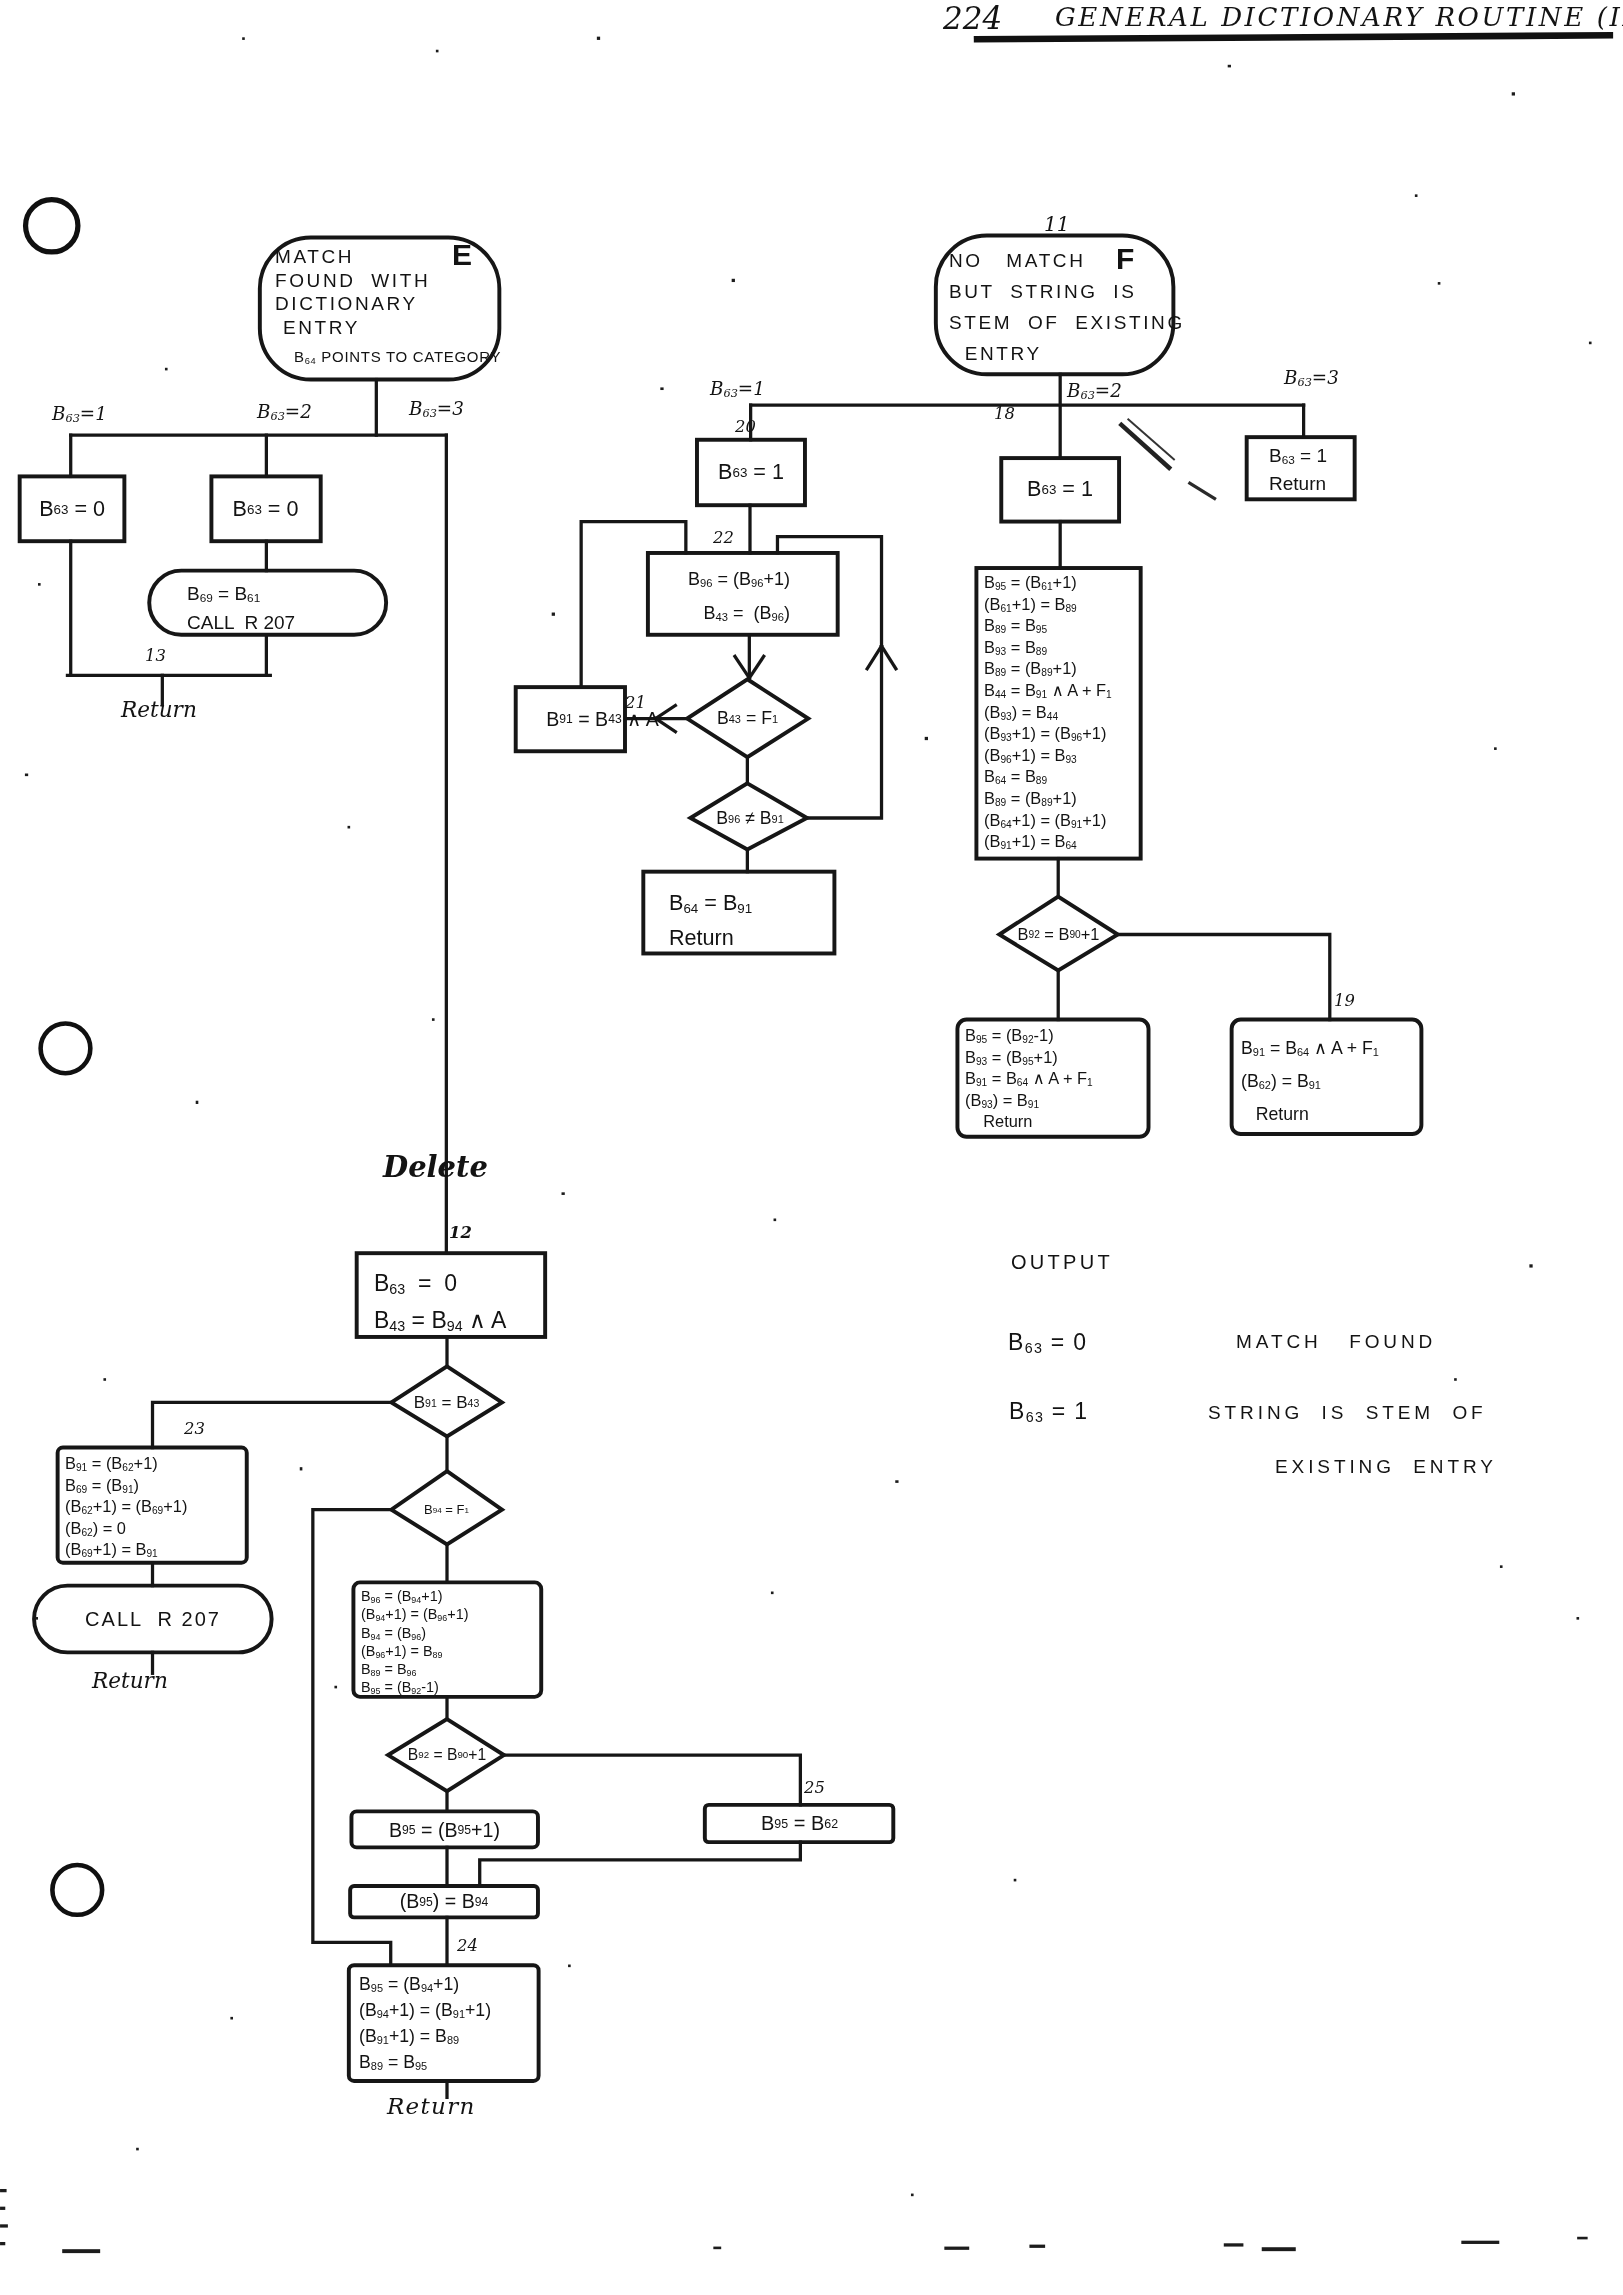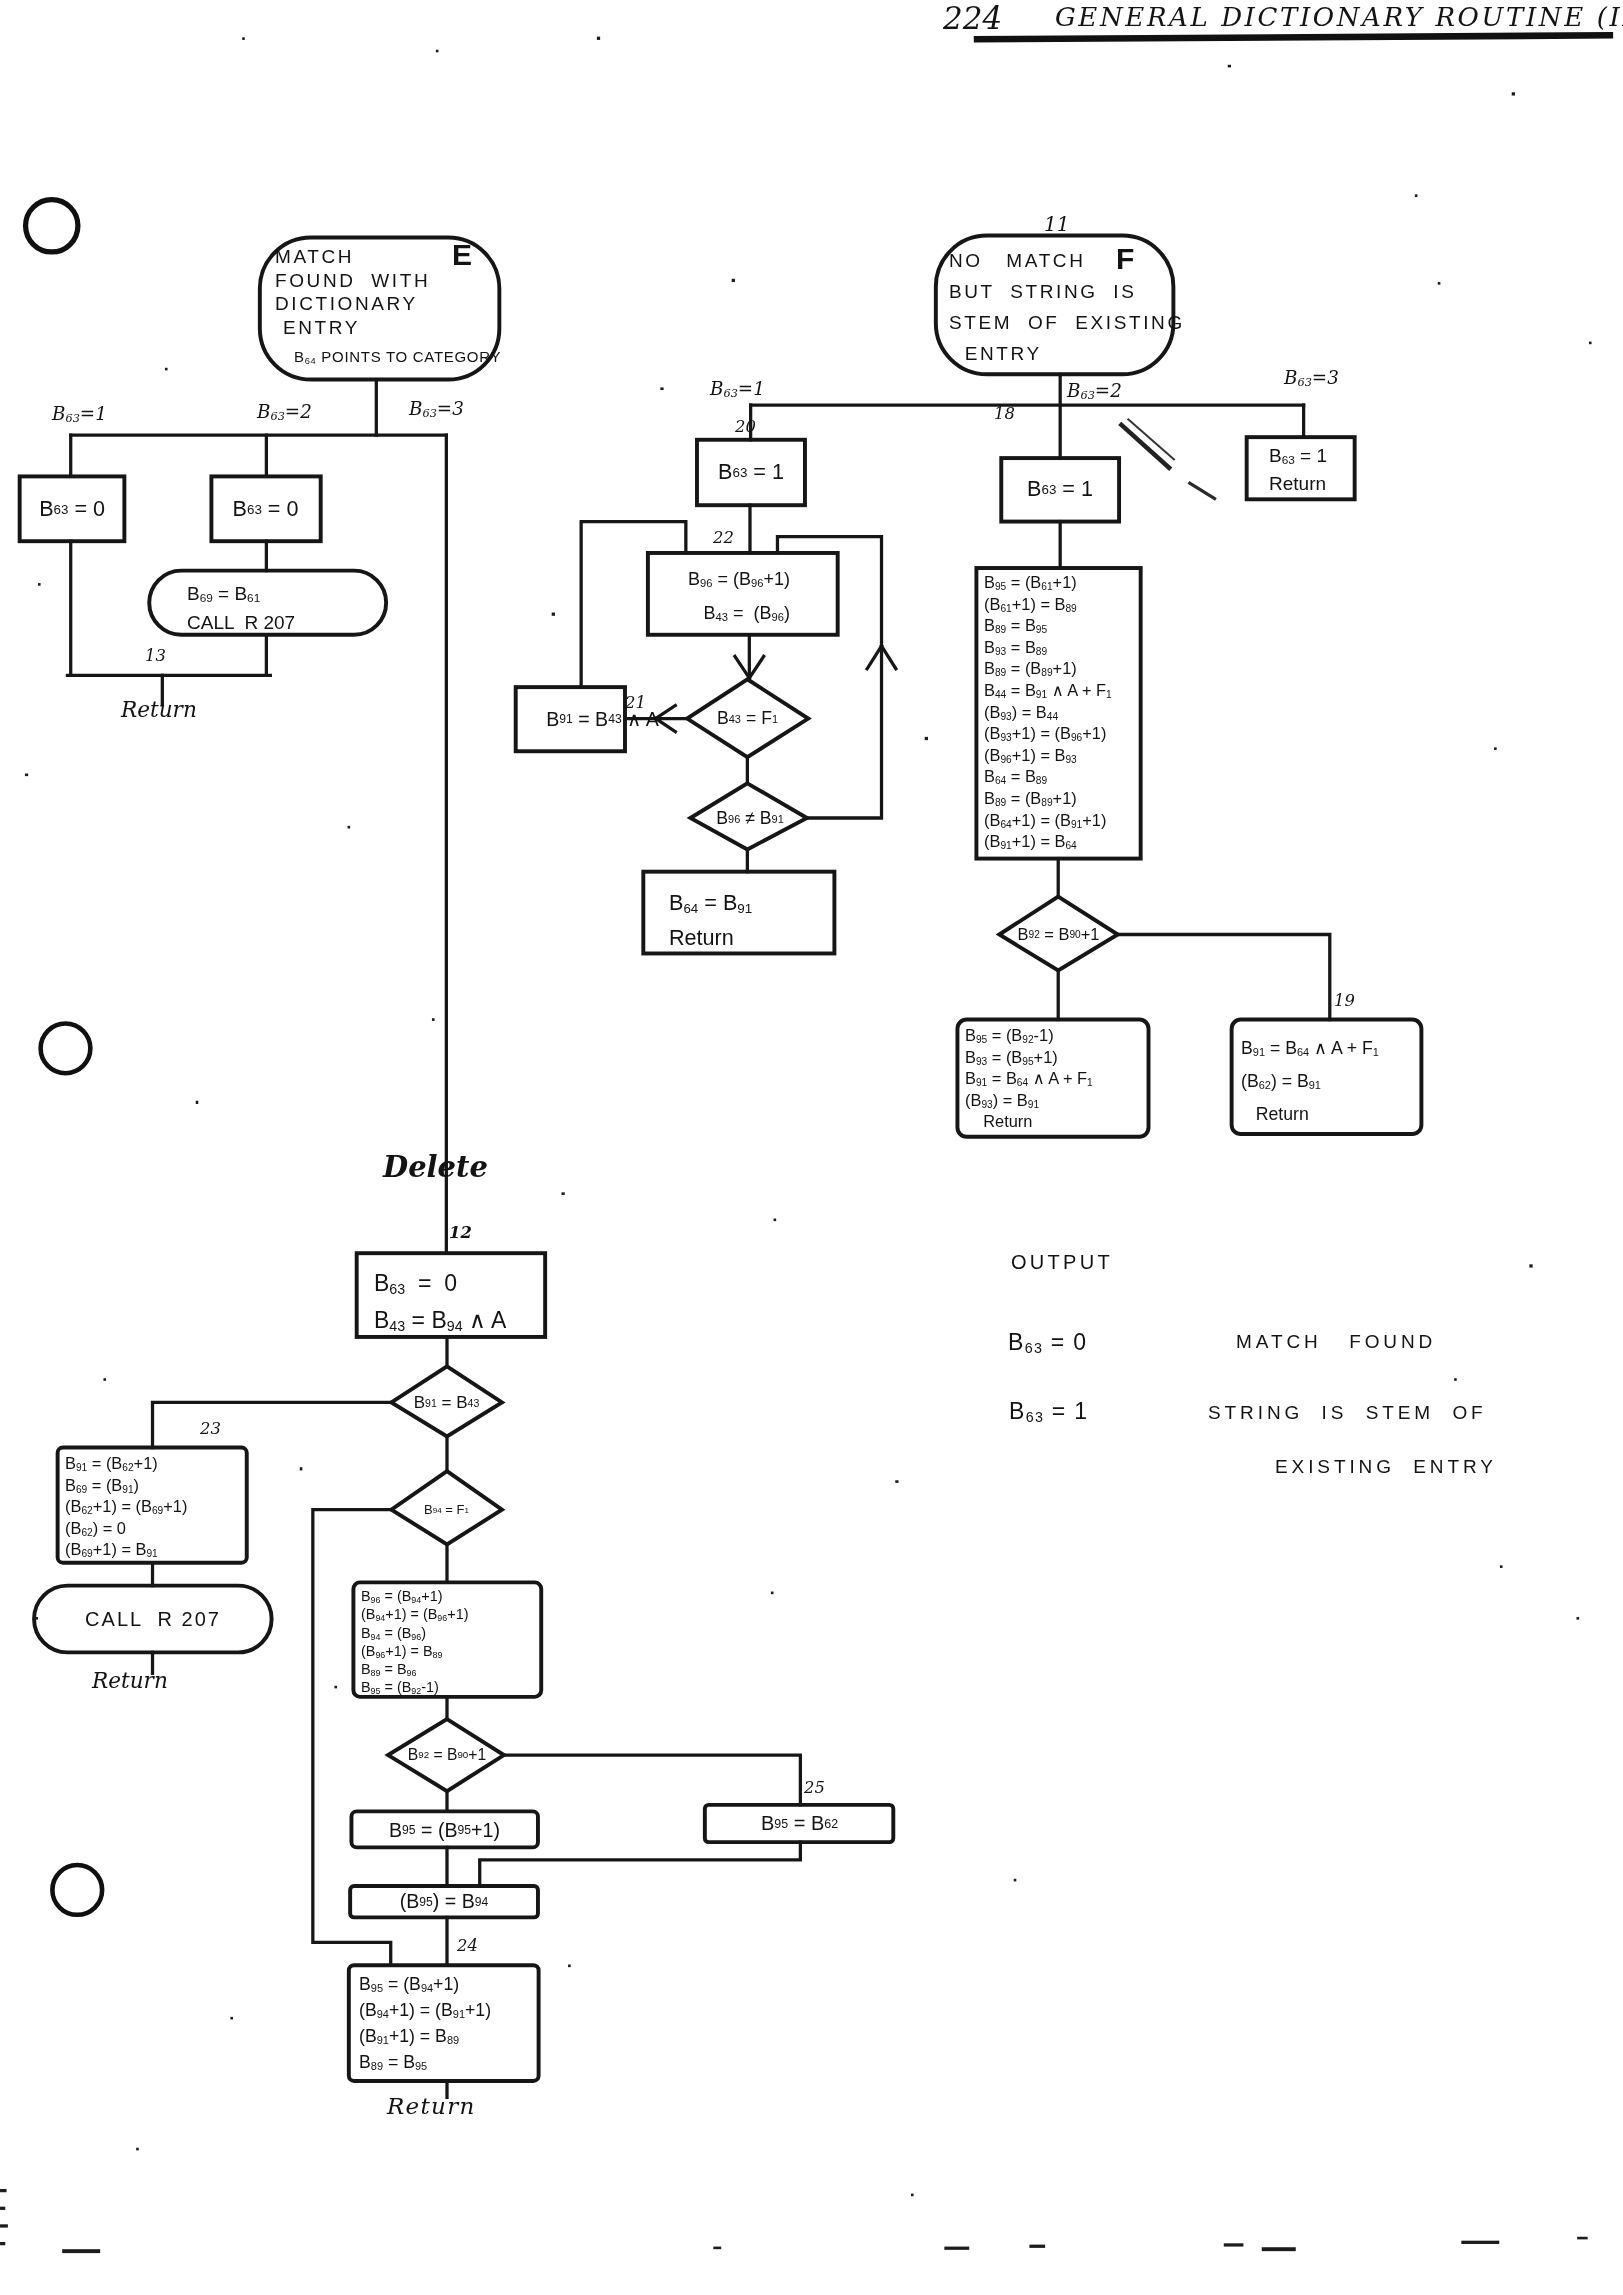--- a/index.html
+++ b/index.html
@@ -171,21 +171,21 @@
 <div class="t it" style="left:710px;top:378px;font-size:18.3px;">B<sub>63</sub>=1</div>
 <div class="t it" style="left:1067px;top:380px;font-size:18.3px;">B<sub>63</sub>=2</div>
 <div class="t it" style="left:1284px;top:367px;font-size:18.3px;">B<sub>63</sub>=3</div>
 
 <div class="t it" style="left:712px;top:418px;font-size:16.4px;margin-left:23px;">20</div>
 <div class="t it" style="left:994px;top:405px;font-size:16.4px;">18</div>
 <div class="t it" style="left:713px;top:529px;font-size:16.4px;">22</div>
 <div class="t it" style="left:625px;top:694px;font-size:16.4px;">21</div>
 <div class="t it" style="left:145px;top:647px;font-size:16.4px;">13</div>
 <div class="t it" style="left:449px;top:1224px;font-size:16.4px;font-weight:bold;">12</div>
-<div class="t it" style="left:152px;top:1420px;font-size:16.4px;padding-left:48px;">23</div>
+<div class="t it" style="left:136px;top:1420px;font-size:16.4px;padding-left:48px;">23</div>
 <div class="t it" style="left:1334px;top:992px;font-size:16.4px;">19</div>
 <div class="t it" style="left:804px;top:1779px;font-size:16.4px;">25</div>
 <div class="t it" style="left:457px;top:1937px;font-size:16.4px;">24</div>
 
 <div class="t ctr" style="left:19.6px;top:477px;width:105px;height:65px;font-size:21.6px;">B<sub>63</sub> = 0</div>
 <div class="t ctr" style="left:211px;top:477px;width:109px;height:65px;font-size:21.6px;">B<sub>63</sub> = 0</div>
 <div class="t" style="left:187px;top:579px;font-size:19px;line-height:29px;">B<sub>69</sub> = B<sub>61</sub><br>CALL  R 207</div>
 <div class="t it" style="left:121px;top:698px;font-size:21.6px;">Return</div>
 
 <div class="t ctr" style="left:697px;top:440px;width:108px;height:65px;font-size:21.6px;">B<sub>63</sub> = 1</div>

